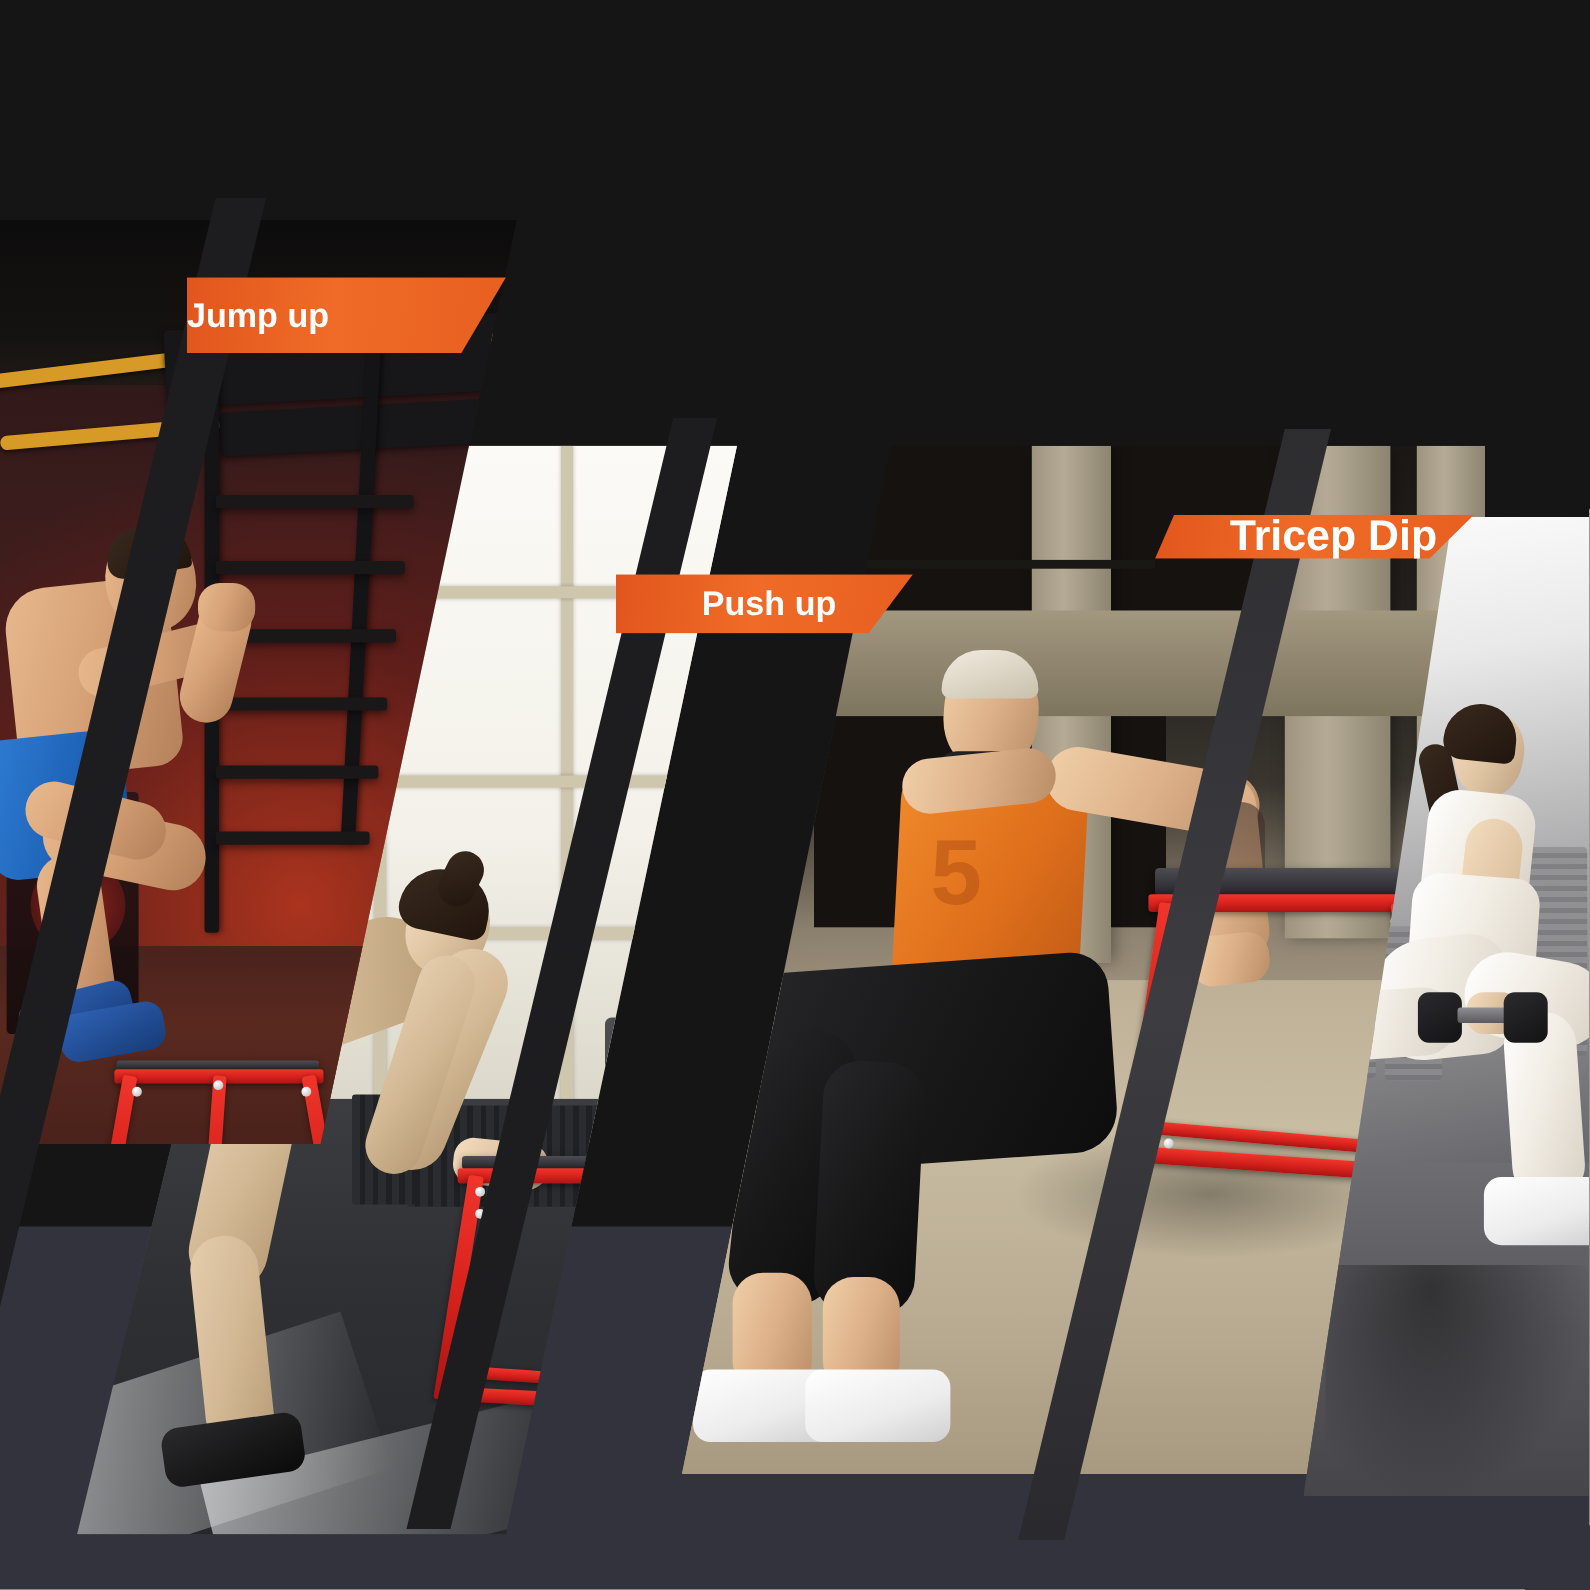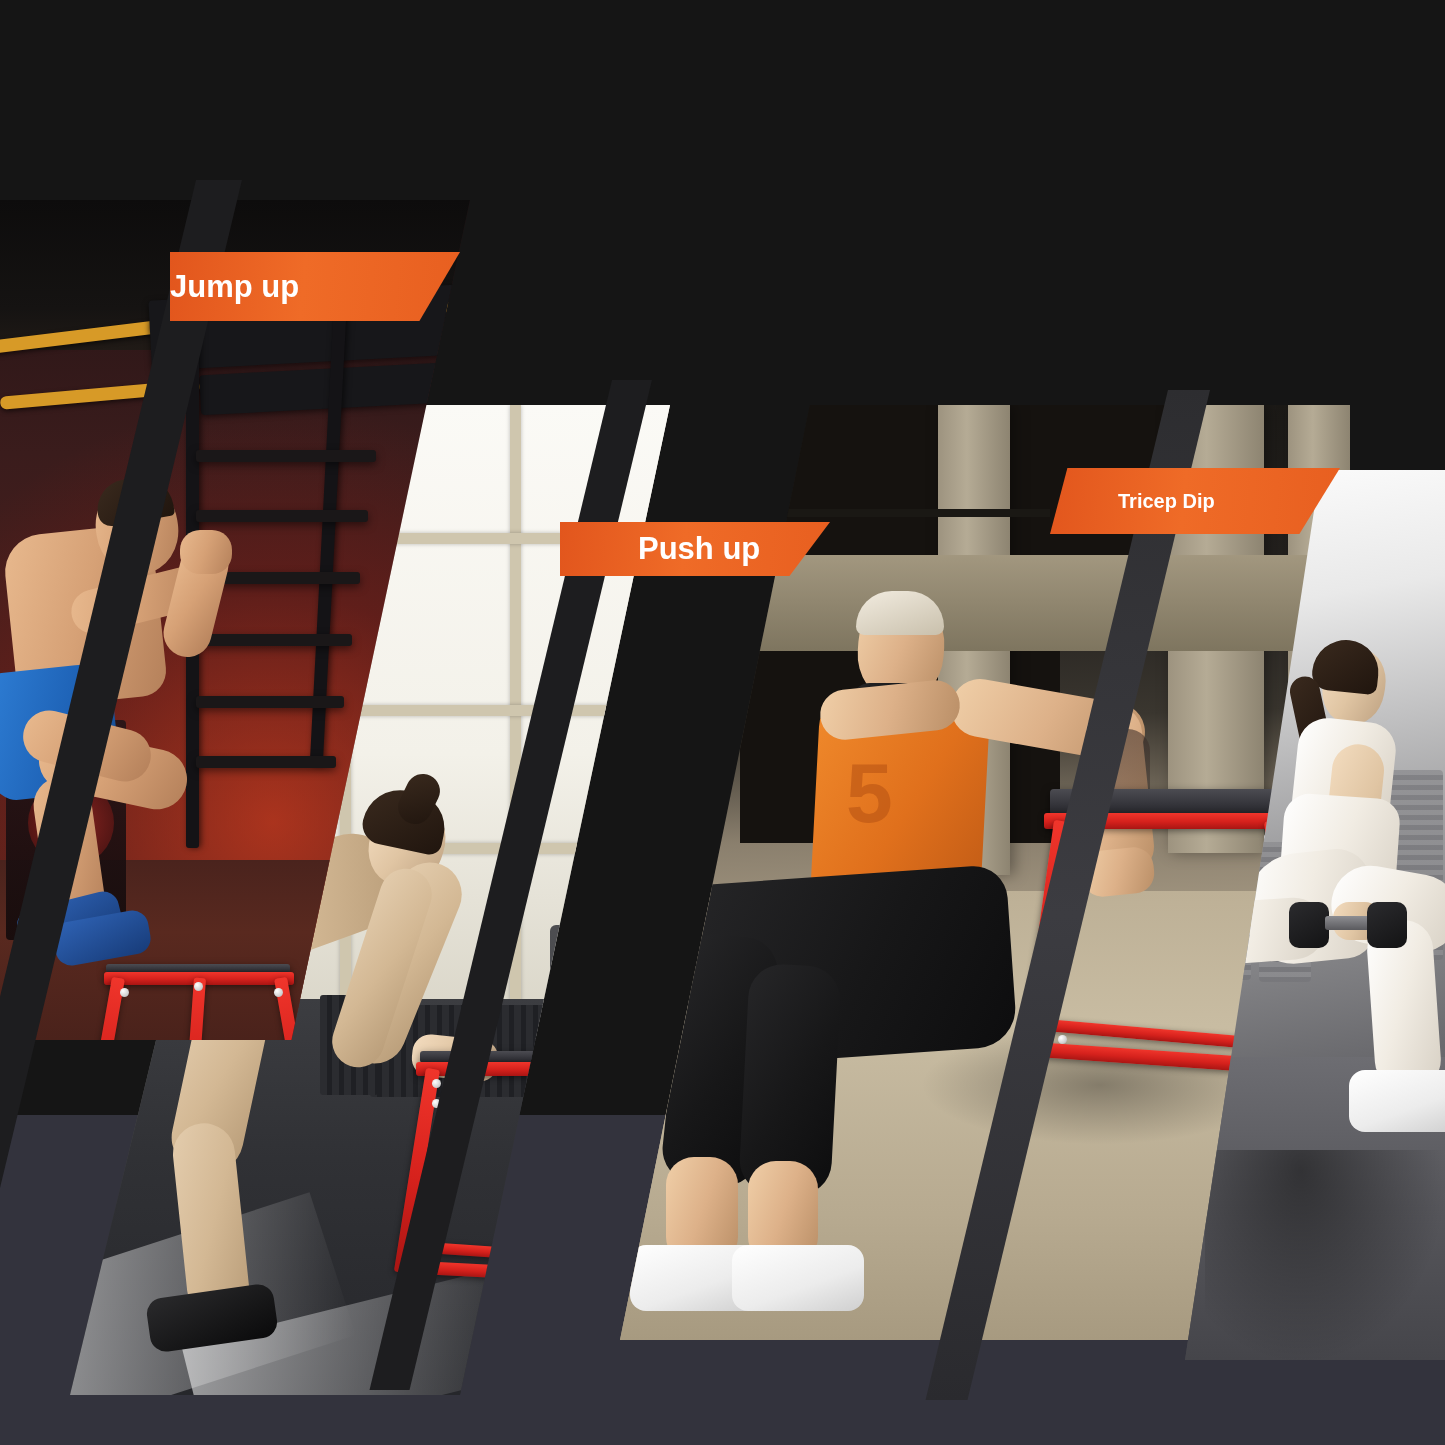--- a/index.html
+++ b/index.html
@@ -173,21 +173,21 @@
     font-family:"Liberation Sans", sans-serif;
     font-weight:bold;
     display:flex; align-items:center;
     box-shadow:0 3px 10px rgba(0,0,0,.4);
   }
   #label-jump  { left:150px; top:252px; width:290px; height:69px; font-size:31px;
                  clip-path:polygon(0% 0%, 100% 0%, 86% 100%, 0% 100%);margin-left:20px; }
   #label-push  { left:560px; top:522px; width:270px; height:54px; font-size:31px;
                  padding-left:78px;
                  clip-path:polygon(0% 0%, 100% 0%, 85% 100%, 0% 100%); }
-  #label-tricep{ left:1050px; top:468px; width:290px; height:66px; font-size:20px;
+  #label-tricep{ left:1050px; top:468px; width:290px; height:40px; font-size:39px;
                  padding-left:68px;
                  clip-path:polygon(6% 0%, 100% 0%, 86% 100%, 0% 100%); }
   #label-split { left:1194px; top:778px; width:251px; height:54px; font-size:31px;
                  padding-left:54px;
                  clip-path:polygon(8% 0%, 100% 0%, 100% 100%, 0% 100%); }
 </style>
 </head>
 <body>
 
 <div id="poster">

